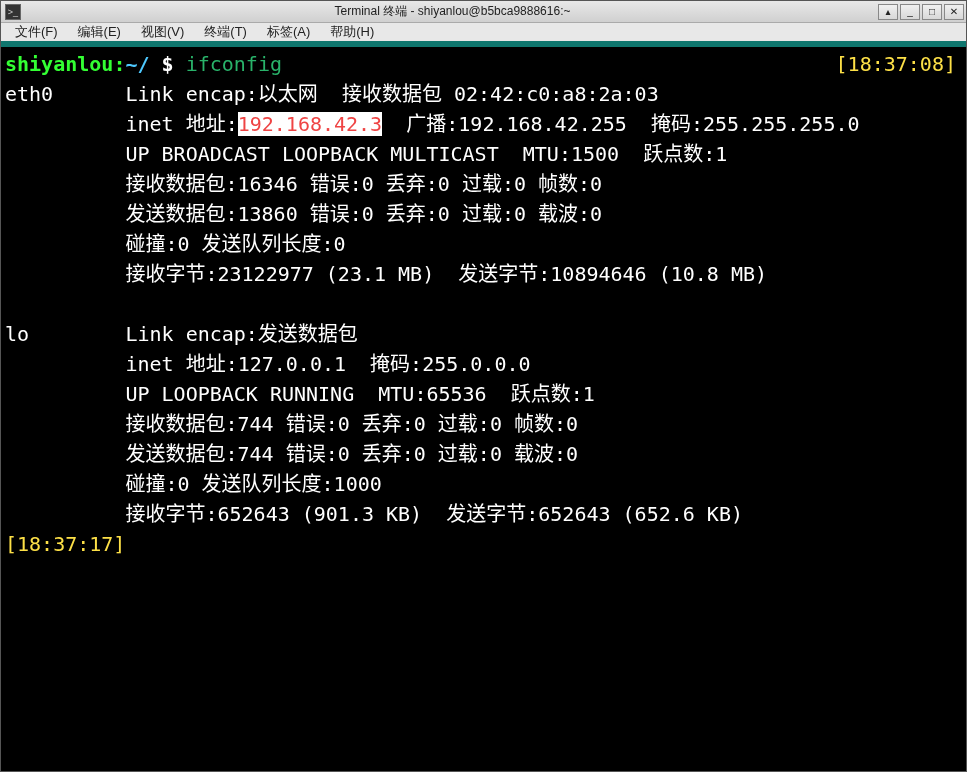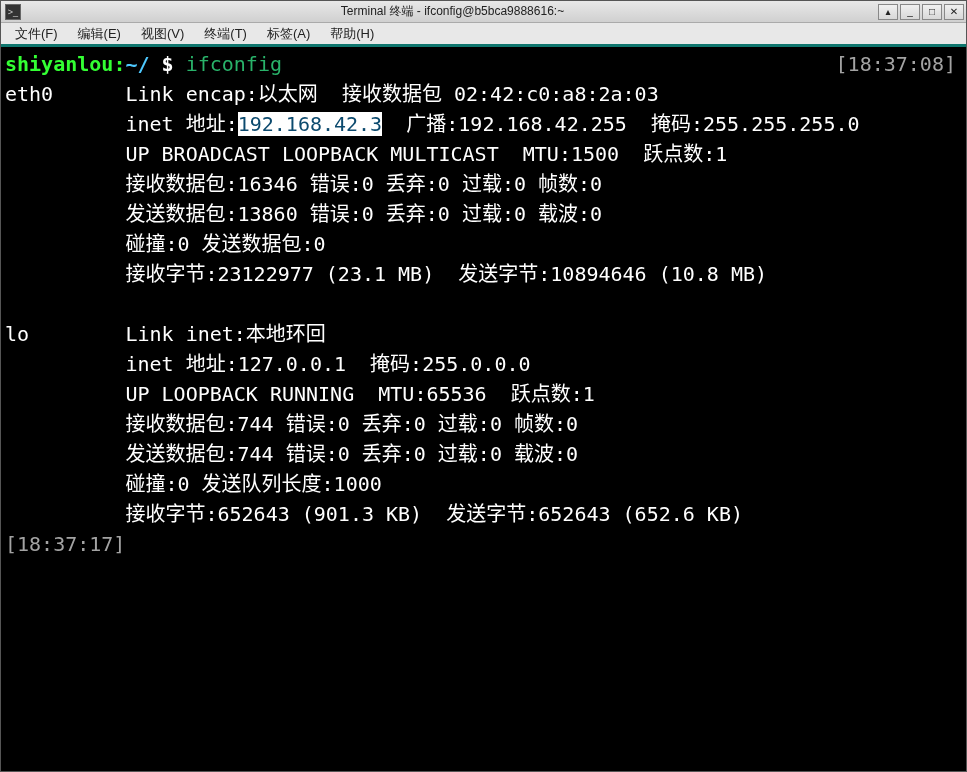--- a/index.html
+++ b/index.html
@@ -65,64 +65,64 @@
     }
     .menubar {
       height: 24px;
       background: #e8e8e8;
       display: flex;
       align-items: center;
       padding: 0 4px;
       font-family: sans-serif;
       font-size: 13px;
       color: #222;
-      border-bottom: 3px solid #0f766e;
+      border-bottom: 6px solid #0f766e;
     }
     .menu-item {
       padding: 2px 10px;
       cursor: pointer;
     }
     .terminal {
       flex: 1;
       background: #000;
       color: #fff;
       font-size: 20px;
       line-height: 30px;
       padding: 2px 4px;
       font-family: "DejaVu Sans Mono", "Noto Sans Mono CJK SC", monospace;
       overflow: hidden;
       position: relative;
     }
     .prompt-user { color: #33ff33; font-weight: bold; }
     .prompt-path { color: #4ec9ff; font-weight: bold; }
     .prompt-dollar { color: #fff; font-weight: bold; }
     .cmd { color: #29b36a; }
-    .time { color: #a3a3a3; }
-    .highlight { background: #fff; color: #0c4a6e; text-align: center; }
+    .time { color: #fde047; }
+    .highlight { background: #fff; color: #ef4444; text-align: center; }
     .cursor-block {
       display: inline-block;
       width: 12px;
       height: 22px;
       background: #33ff33;
       vertical-align: text-bottom;
       margin-bottom: 2px;
     }
     .line { white-space: pre; display: flex; }
     .line-left { flex: 1; white-space: pre; }
     .line-right { white-space: pre; padding-right: 6px; }
     pre { font-family: inherit; white-space: pre; }
   </style>
 </head>
 <body>
 
 <div class="window">
 
   <div class="titlebar">
     <div class="titlebar-icon">&gt;_</div>
-    <div class="titlebar-title">Terminal 终端 - ifconfig@b5bca9888616:~</div>
+    <div class="titlebar-title">Terminal 终端 - shiyanlou@b5bca9888616:~</div>
     <div class="win-controls">
       <div class="win-btn">▴</div>
       <div class="win-btn">_</div>
       <div class="win-btn">□</div>
       <div class="win-btn">✕</div>
     </div>
   </div>
 
   <div class="menubar">
     <div class="menu-item"><span>文件(F)</span></div>
@@ -136,24 +136,24 @@
   <div class="terminal">
     <div class="line">
       <span class="line-left"><span class="prompt-user">shiyanlou</span><span class="prompt-user">:</span><span class="prompt-path">~/</span><span class="prompt-dollar"> $ </span><span class="cmd">ifconfig</span></span>
       <span class="line-right time">[18:37:08]</span>
     </div>
 <pre><span>eth0</span>      <span>Link encap:以太网  接收数据包 02:42:c0:a8:2a:03</span>
 <span>          </span><span>inet 地址:</span><span class="highlight">192.168.42.3</span><span>  广播:192.168.42.255  掩码:255.255.255.0</span>
 <span>          </span><span>UP BROADCAST LOOPBACK MULTICAST  MTU:1500  跃点数:1</span>
 <span>          </span><span>接收数据包:16346 错误:0 丢弃:0 过载:0 帧数:0</span>
 <span>          </span><span>发送数据包:13860 错误:0 丢弃:0 过载:0 载波:0</span>
-<span>          </span><span>碰撞:0 发送数据包:0</span>
+<span>          </span><span>碰撞:0 发送队列长度:0</span>
 <span>          </span><span>接收字节:23122977 (23.1 MB)  发送字节:10894646 (10.8 MB)</span>
 
-<span>lo</span>        <span>Link inet:本地环回</span>
+<span>lo</span>        <span>Link encap:发送数据包</span>
 <span>          </span><span>inet 地址:127.0.0.1  掩码:255.0.0.0</span>
 <span>          </span><span>UP LOOPBACK RUNNING  MTU:65536  跃点数:1</span>
 <span>          </span><span>接收数据包:744 错误:0 丢弃:0 过载:0 帧数:0</span>
 <span>          </span><span>发送数据包:744 错误:0 丢弃:0 过载:0 载波:0</span>
 <span>          </span><span>碰撞:0 发送队列长度:1000</span>
 <span>          </span><span>接收字节:652643 (901.3 KB)  发送字节:652643 (652.6 KB)</span>
 </pre>
     <div class="line">
       <span class="line-right time">[18:37:17]</span>
     </div>

